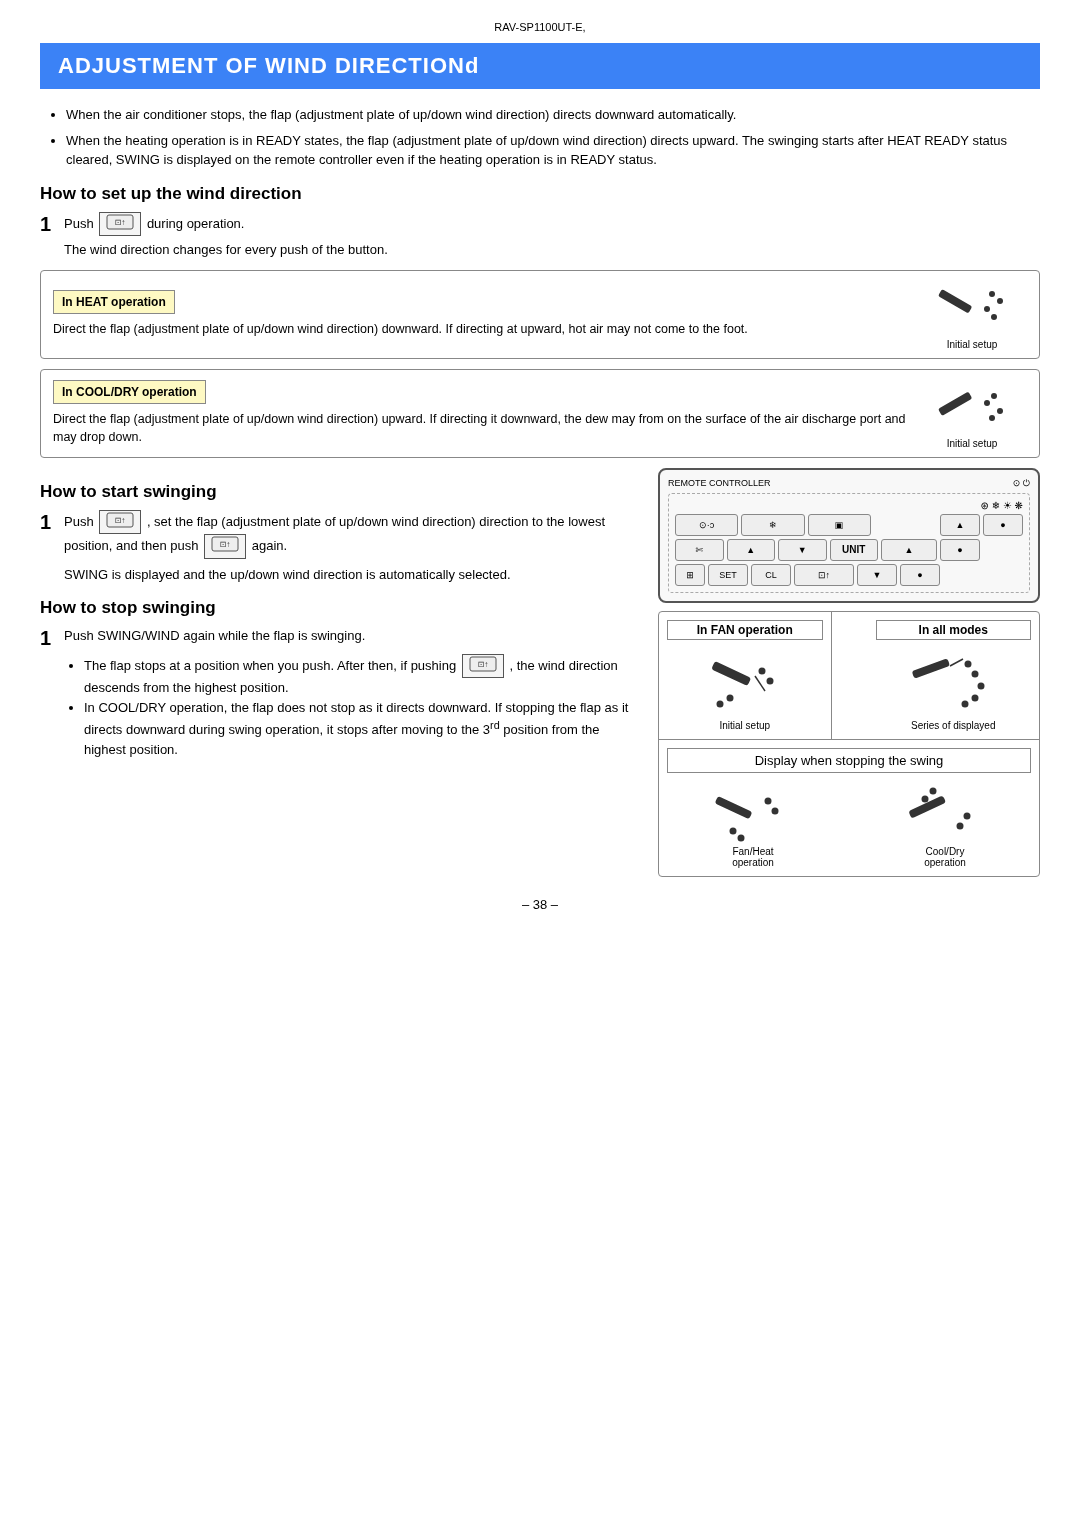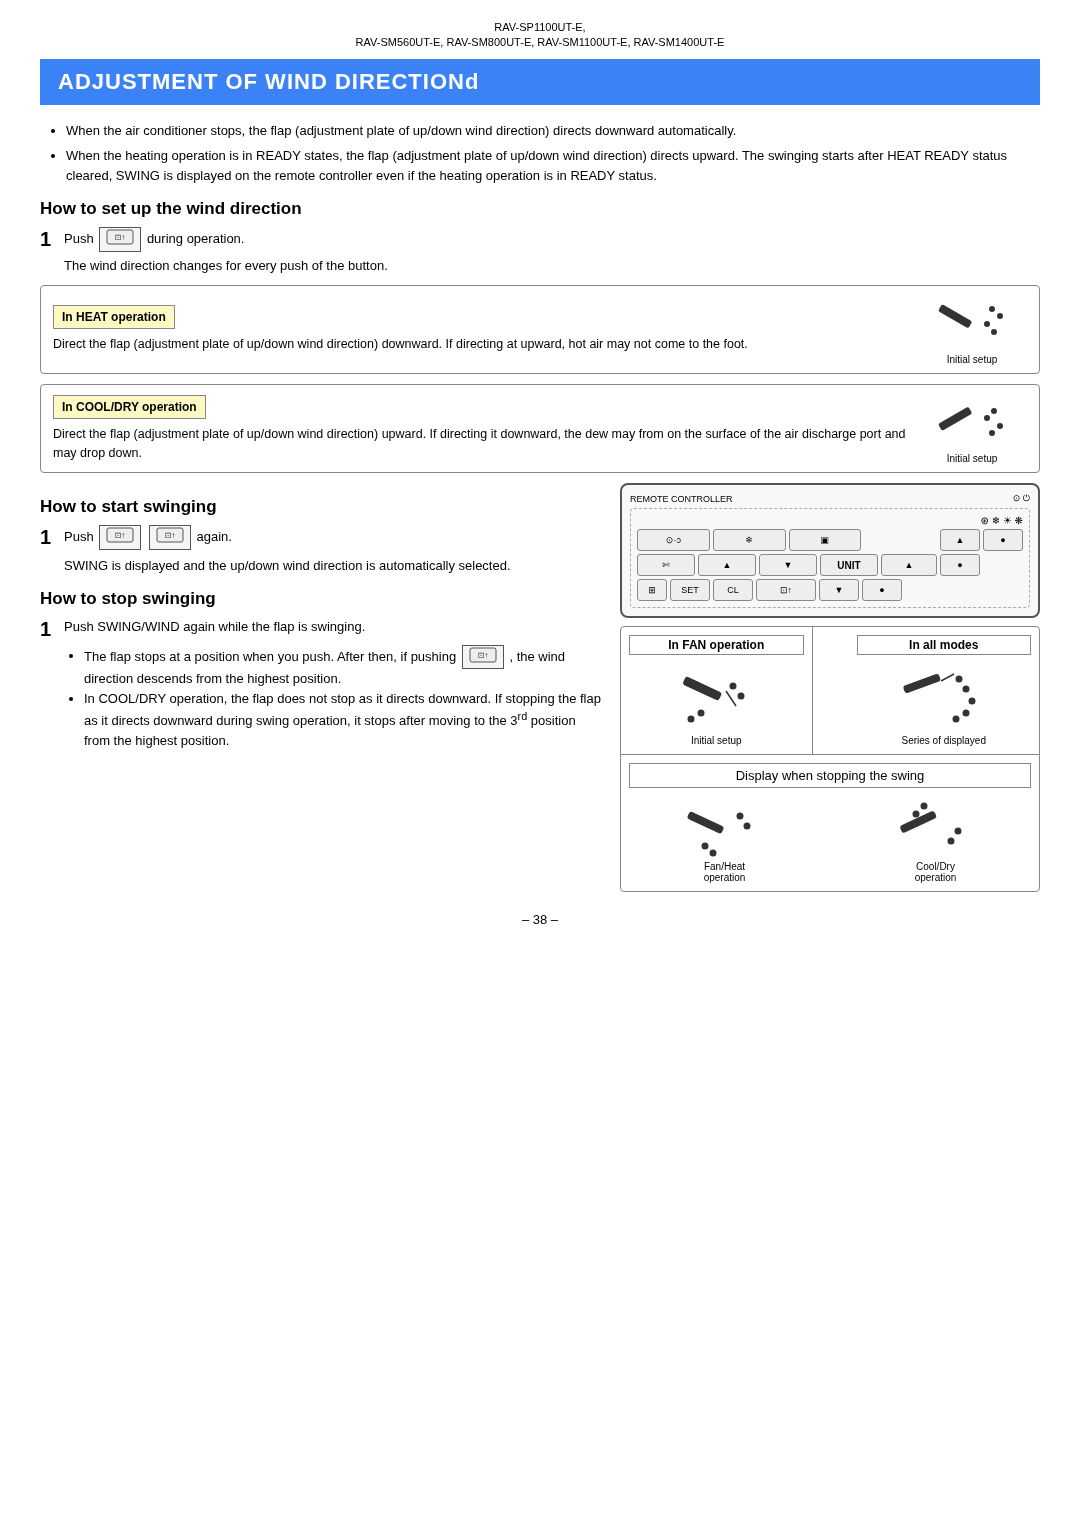--- a/index.html
+++ b/index.html
@@ -106,21 +106,21 @@
     
     .lower-section {
       display: flex;
       gap: 16px;
       margin-top: 10px;
     }
     .lower-left {
       flex: 1;
     }
     .lower-right {
-      width: 420px;
+      width: 382px;
       display: flex;
       flex-direction: column;
       gap: 0;
     }
     
     .remote-diagram {
       border: 2px solid #555;
       border-radius: 8px;
       padding: 8px;
       background: #f8f8f8;
@@ -209,21 +209,20 @@
       text-align: center;
       margin-top: 20px;
       font-size: 13px;
     }
   </style>
 </head>
 <body>
 
 <div class="page-header">
   <div>RAV-SP1100UT-E,</div>
-  <div>RAV-SM560UT-E, RAV-SM800UT-E, RAV-SM1100UT-E, RAV-SM1400UT-E</div>
 </div>
 
 <div class="title-bar">ADJUSTMENT OF WIND DIRECTIONd</div>
 
 <div class="bullet-section">
   <ul>
     <li>When the air conditioner stops, the flap (adjustment plate of up/down wind direction) directs downward automatically.</li>
     <li>When the heating operation is in READY states, the flap (adjustment plate of up/down wind direction) directs upward. The swinging starts after HEAT READY status cleared, SWING is displayed on the remote controller even if the heating operation is in READY status.</li>
   </ul>
 </div>
@@ -296,20 +295,21 @@
       <div class="step-row">
         <div class="step-num">1</div>
         <div class="step-content">
           <span>Push</span>
           <span class="button-inline">
             <svg width="28" height="16" viewBox="0 0 28 16">
               <rect x="1" y="1" width="26" height="14" rx="2" fill="#eee" stroke="#555" stroke-width="1"></rect>
               <text x="14" y="11" text-anchor="middle" font-size="8" fill="#333">⊡↑</text>
             </svg>
           </span>
+          <span>, set the flap (adjustment plate of up/down wind direction) direction to the lowest position, and then push</span>
           <span class="button-inline">
             <svg width="28" height="16" viewBox="0 0 28 16">
               <rect x="1" y="1" width="26" height="14" rx="2" fill="#eee" stroke="#555" stroke-width="1"></rect>
               <text x="14" y="11" text-anchor="middle" font-size="8" fill="#333">⊡↑</text>
             </svg>
           </span>
           <span>again.</span>
           <div style="margin-top:6px;">SWING is displayed and the up/down wind direction is automatically selected.</div>
         </div>
       </div>

